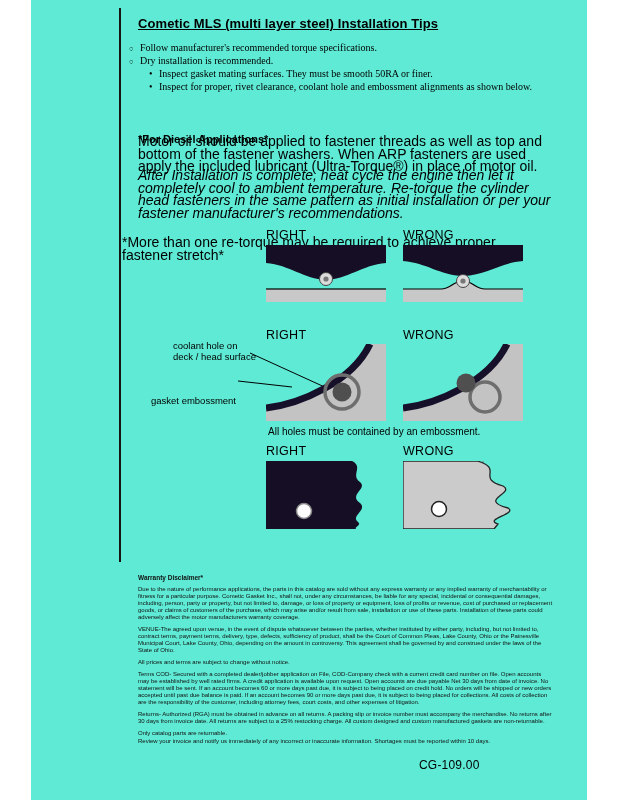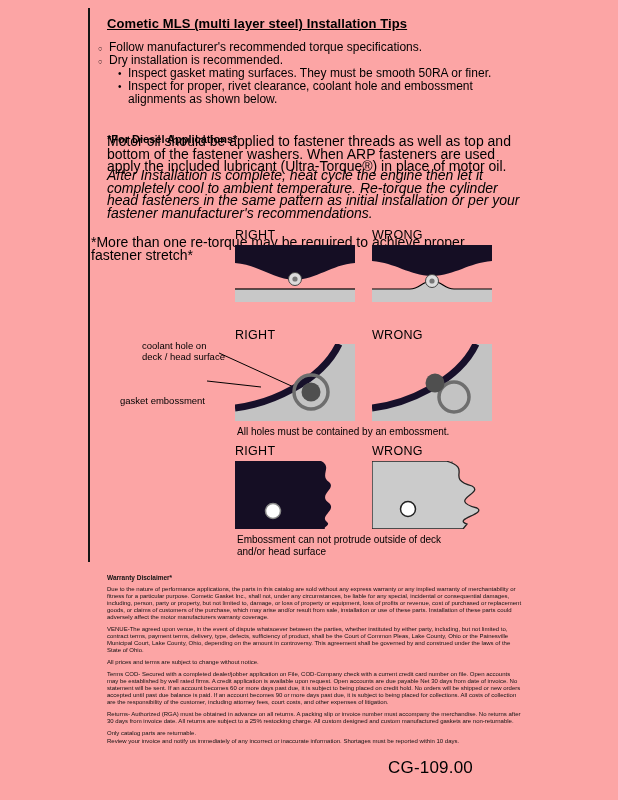--- a/index.html
+++ b/index.html
@@ -1,37 +1,37 @@
 <!DOCTYPE html>
 <html><head>
 <meta charset="utf-8">
 <style>
   * { margin:0; padding:0; box-sizing:border-box; }
   html,body { background:#fff; }
   .page {
-    position:relative; width:618px; height:800px; margin:0 auto;
-    background:#fca5a5; color:#000;
+    position:relative; width:556px; height:800px; margin:0 auto;
+    background:#5eead4; color:#000;
     font-family:"Liberation Sans", sans-serif; overflow:hidden;
   }
   .abs { position:absolute; }
   .spine { position:absolute; left:88px; top:8px; width:2px; height:554px; background:#151515; }
   .title { font-size:13px; font-weight:bold; text-decoration:underline; letter-spacing:0.1px; }
   .body-text { font-size:14px; line-height:12.5px; }
-  .bullet { position:relative; padding-left:11px; font-size:12px; line-height:13px; }
+  .bullet { position:relative; padding-left:11px; font-size:10px; line-height:13px;font-family:Liberation Serif, serif; }
   .bullet.circle::before { content:"○"; position:absolute; left:0; top:1px; font-size:7.5px; }
   .bullet.dot { margin-left:19px; }
   .bullet.dot::before { content:"•"; position:absolute; left:1px; top:0; font-size:10px; }
   .section-heading { font-size:11px; font-weight:bold; }
   .diag-label { width:120px; font-size:12.5px; letter-spacing:0.3px; }
   .caption { font-size:10px; line-height:12px; }
   .annot { font-size:9.5px; line-height:10.5px; }
   .legal { width:416px; font-size:6px; line-height:7px; color:#111; }
   .legal-heading { font-size:6.5px; font-weight:bold; margin-bottom:5px; }
   .legal p { margin-bottom:5px; }
-  .footer-code { font-size:17px; letter-spacing:0.2px; }
+  .footer-code { font-size:12px; letter-spacing:0.2px; }
   svg { display:block; }
 </style>
 </head>
 <body>
 
 <div class="page">
 
   <div class="spine"></div>
 
   <div class="abs title" style="left:107px; top:16px;">Cometic MLS (multi layer steel) Installation Tips</div>
@@ -105,24 +105,20 @@
     <path d="M0,0 H86 C98,6 84,14 94,21 C102,28 82,34 94,42 C102,49 84,55 92,61 C96,64 88,66 90,68 H0 Z" fill="#150e24"></path>
     <circle cx="38" cy="50" r="7.5" fill="#ffffff" stroke="#888" stroke-width="1.5"></circle>
   </svg>
 
   <svg class="abs" style="left:372px; top:461px;" width="120" height="68" viewBox="0 0 120 68">
     <line x1="80" y1="0" x2="80" y2="68" stroke="#777" stroke-width="1"></line>
     <path d="M0,0 H74 C102,8 72,17 100,25 C113,32 74,39 105,47 C115,53 80,58 95,63 L91,68 H0 Z" fill="#cbcbcb" stroke="#222" stroke-width="1.3"></path>
     <circle cx="36" cy="48" r="7.5" fill="#ffffff" stroke="#222" stroke-width="1.5"></circle>
   </svg>
 
-  <div class="abs caption" style="left:237px; top:534px; width:280px;">
-    <div>Embossment can not protrude outside of deck</div>
-    <div>and/or head surface</div>
-  </div>
 
   <div class="abs legal" style="left:107px; top:574px;">
     <div class="legal-heading">Warranty Disclaimer*</div>
     <p>Due to the nature of performance applications, the parts in this catalog are sold without any express warranty or any implied warranty of merchantability or fitness for a particular purpose.  Cometic Gasket Inc., shall not, under any circumstances, be liable for any special, incidental or consequential damages, including, person, party or property, but not limited to, damage, or loss of property or equipment, loss of profits or revenue, cost of purchased or replacement goods, or claims of customers of the purchase, which may arise and/or result from sale, installation or use of these parts.  Installation of these parts could adversely affect the motor manufacturers warranty coverage.</p>
     <p>VENUE-The agreed upon venue, in the event of dispute whatsoever between the parties, whether instituted by either party, including, but not limited to, contract terms, payment terms, delivery, type, defects, sufficiency of product, shall be the Court of Common Pleas, Lake County, Ohio or the Painesville Municipal Court, Lake County, Ohio, depending on the amount in controversy. This agreement shall be governed by and construed under the laws of the State of Ohio.</p>
     <p>All prices and terms are subject to change without notice.</p>
     <p>Terms COD- Secured with a completed dealer/jobber application on File, COD-Company check with a current credit card number on file.  Open accounts may be established by well rated firms.  A credit application is available upon request.  Open accounts are due payable Net 30 days from date of invoice.  No statement will be sent.  If an account becomes 60 or more days past due, it is subject to being placed on credit hold.  No orders will be shipped or new orders accepted until past due balance is paid.  If an account becomes 90 or more days past due, it is subject to being placed for collections.  All costs of collection are the responsibility of the customer, including attorney fees, court costs, and other expenses of litigation.</p>
     <p>Returns- Authorized (RGA) must be obtained in advance on all returns.  A packing slip or invoice number must accompany the merchandise.  No returns after 30 days from invoice date.  All returns are subject to a 25% restocking charge.  All custom designed and custom manufactured gaskets are non-returnable.</p>
     <p style="margin-bottom:1px;">Only catalog parts are returnable.</p>
     <p>Review your invoice and notify us immediately of any incorrect or inaccurate information.  Shortages must be reported within 10 days.</p>

